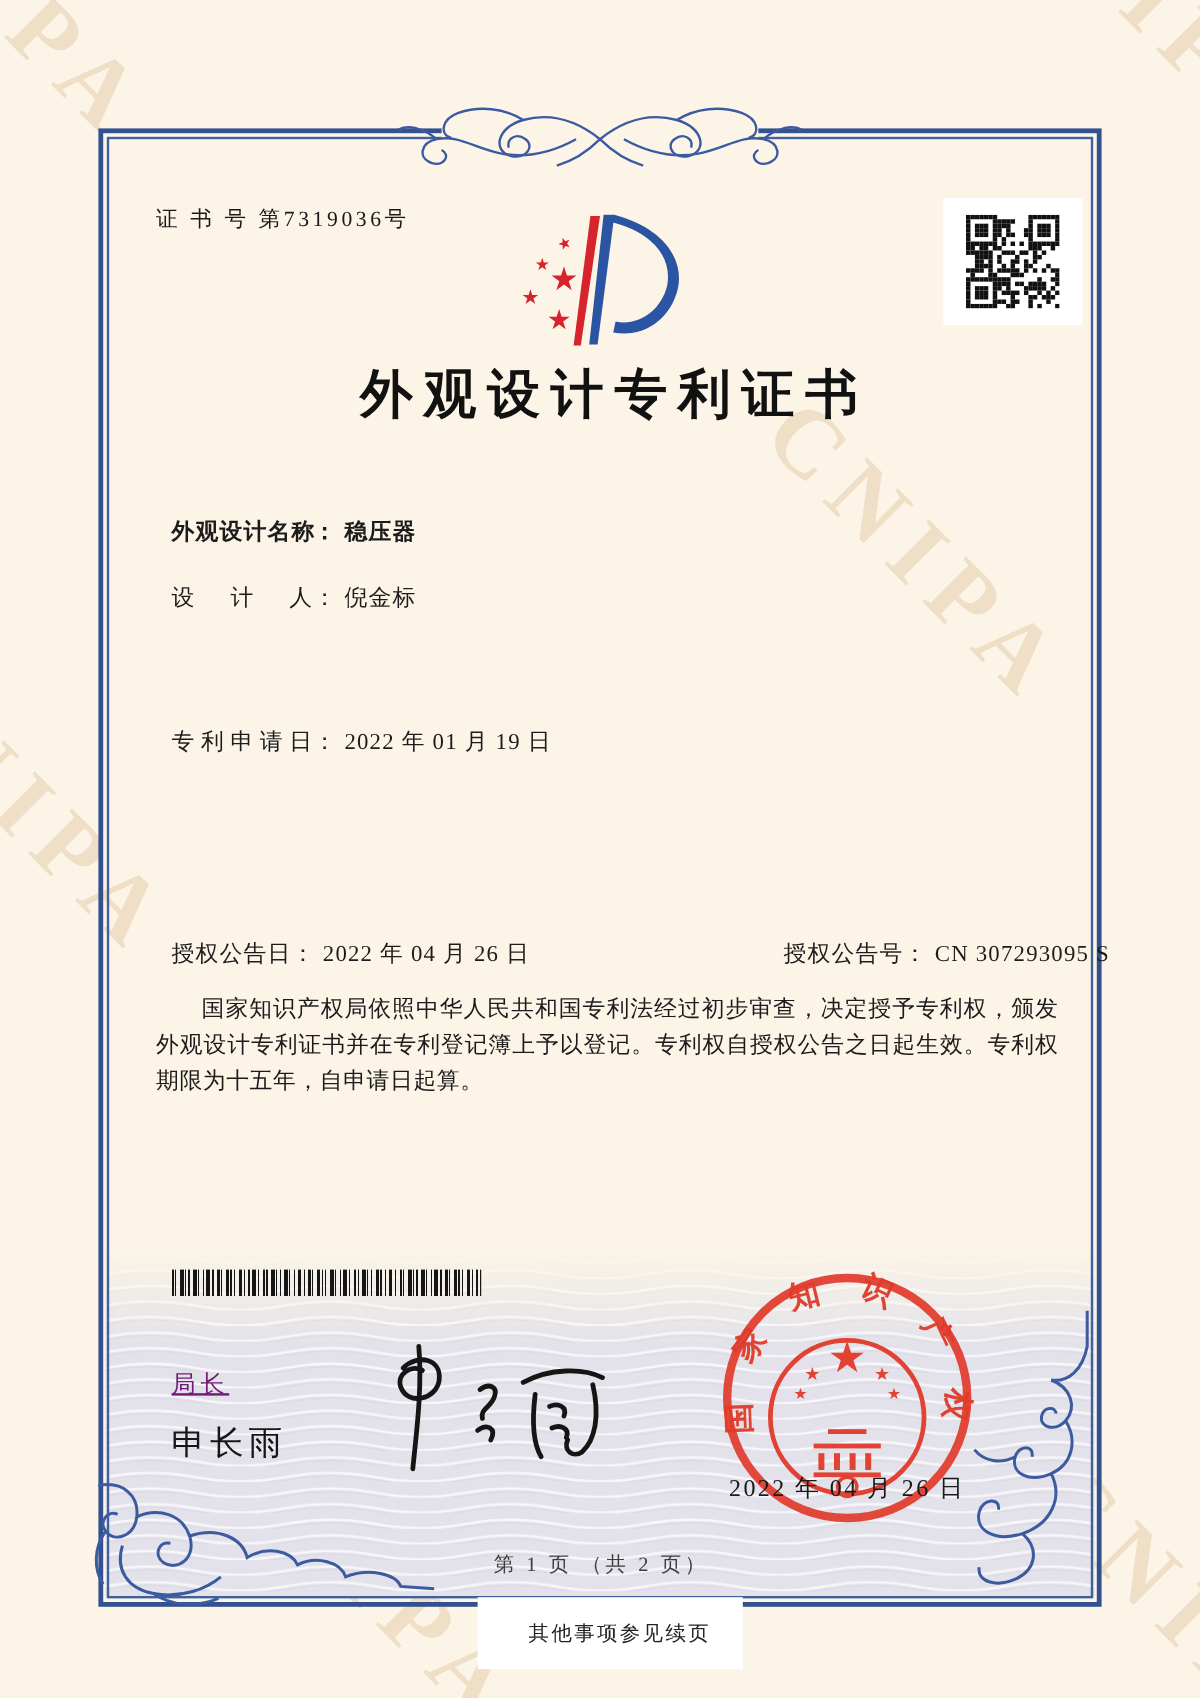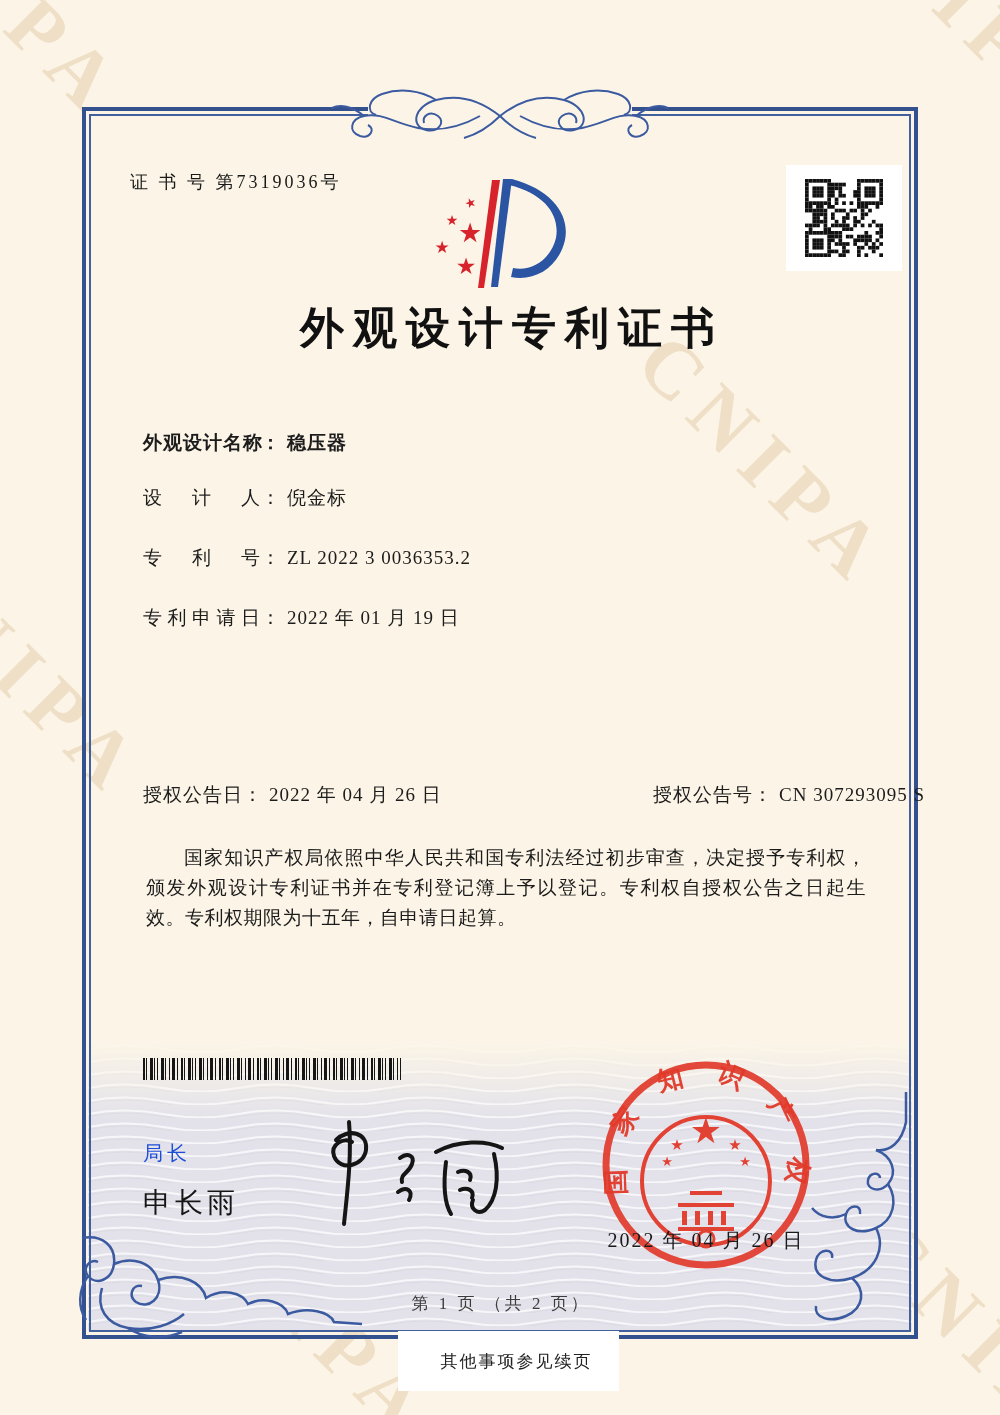--- a/index.html
+++ b/index.html
@@ -29,31 +29,31 @@
          font-weight:bold;letter-spacing:9px;color:#111;z-index:5;}
 
   .field-row{position:absolute;left:143px;font-size:19px;color:#1c1c1c;letter-spacing:1px;
              white-space:nowrap;z-index:5;}
   .flabel{display:inline-block;width:118px;text-align:justify;text-align-last:justify;}
   .fsep{display:inline-block;margin-right:6px;}
   .grant-right{position:absolute;left:510px;top:0;}
 
   .paras{position:absolute;left:130px;top:827px;width:752px;font-size:19px;line-height:30px;
          color:#1b1b1b;text-align:justify;z-index:5;letter-spacing:0.5px;}
-  .paras p{margin:16px;text-indent:2em;}
+  .paras p{margin:0;text-indent:2em;}
 
   .barcode{position:absolute;left:143px;top:1058px;width:258px;height:22px;z-index:5;
     background:repeating-linear-gradient(90deg,
       #151515 0 2px, transparent 2px 3px, #151515 3px 4px, transparent 4px 7px,
       #151515 7px 10px, transparent 10px 11px, #151515 11px 12px, transparent 12px 14px,
       #151515 14px 15px, transparent 15px 18px, #151515 18px 21px, transparent 21px 22px,
       #151515 22px 23px, transparent 23px 26px, #151515 26px 27px, transparent 27px 29px,
       #151515 29px 32px, transparent 32px 34px, #151515 34px 35px, transparent 35px 38px);}
 
-  .director-label{position:absolute;left:143px;top:1140px;font-size:20px;letter-spacing:4px;color:#1d4ed8;z-index:5;}
+  .director-label{position:absolute;left:143px;top:1140px;font-size:20px;letter-spacing:4px;color:#701a75;z-index:5;text-decoration:underline;}
   .director-name{position:absolute;left:143px;top:1184px;font-size:28px;letter-spacing:4px;color:#161616;z-index:5;}
   .signature{position:absolute;left:288px;top:1112px;z-index:6;}
 
   .seal{position:absolute;left:594px;top:1053px;z-index:6;}
   .seal-date{position:absolute;left:594px;top:1227px;width:224px;text-align:center;font-size:20px;
              letter-spacing:2px;color:#1a1a1a;z-index:7;}
 
   .page-info{position:absolute;left:1px;top:1292px;width:100%;text-align:center;font-size:17px;
              letter-spacing:3px;color:#3c3c3c;z-index:5;}
   .footer-note{position:absolute;left:398px;top:1331px;width:205px;height:60px;background:#ffffff;
@@ -384,23 +384,20 @@
     </div>
 
   <div class="title">外观设计专利证书</div>
 
   <div class="field-row" style="top:430px;font-weight:bold;">
     <span class="flabel">外观设计名称</span><span class="fsep">：</span><span>稳压器</span>
   </div>
   <div class="field-row" style="top:485px;">
     <span class="flabel">设计人</span><span class="fsep">：</span><span>倪金标</span>
   </div>
-  <div class="field-row" style="top:545px;">
-    <span class="flabel">专利号</span><span class="fsep">：</span><span>ZL 2022 3 0036353.2</span>
-  </div>
   <div class="field-row" style="top:605px;">
     <span class="flabel">专利申请日</span><span class="fsep">：</span><span>2022 年 01 月 19 日</span>
   </div>
 
   <div class="field-row" style="top:782px;width:757px;">
     <span>
       <span>授权公告日</span><span class="fsep">：</span><span>2022 年 04 月 26 日</span>
     </span>
     <span class="grant-right">
       <span>授权公告号</span><span class="fsep">：</span><span>CN 307293095 S</span>

